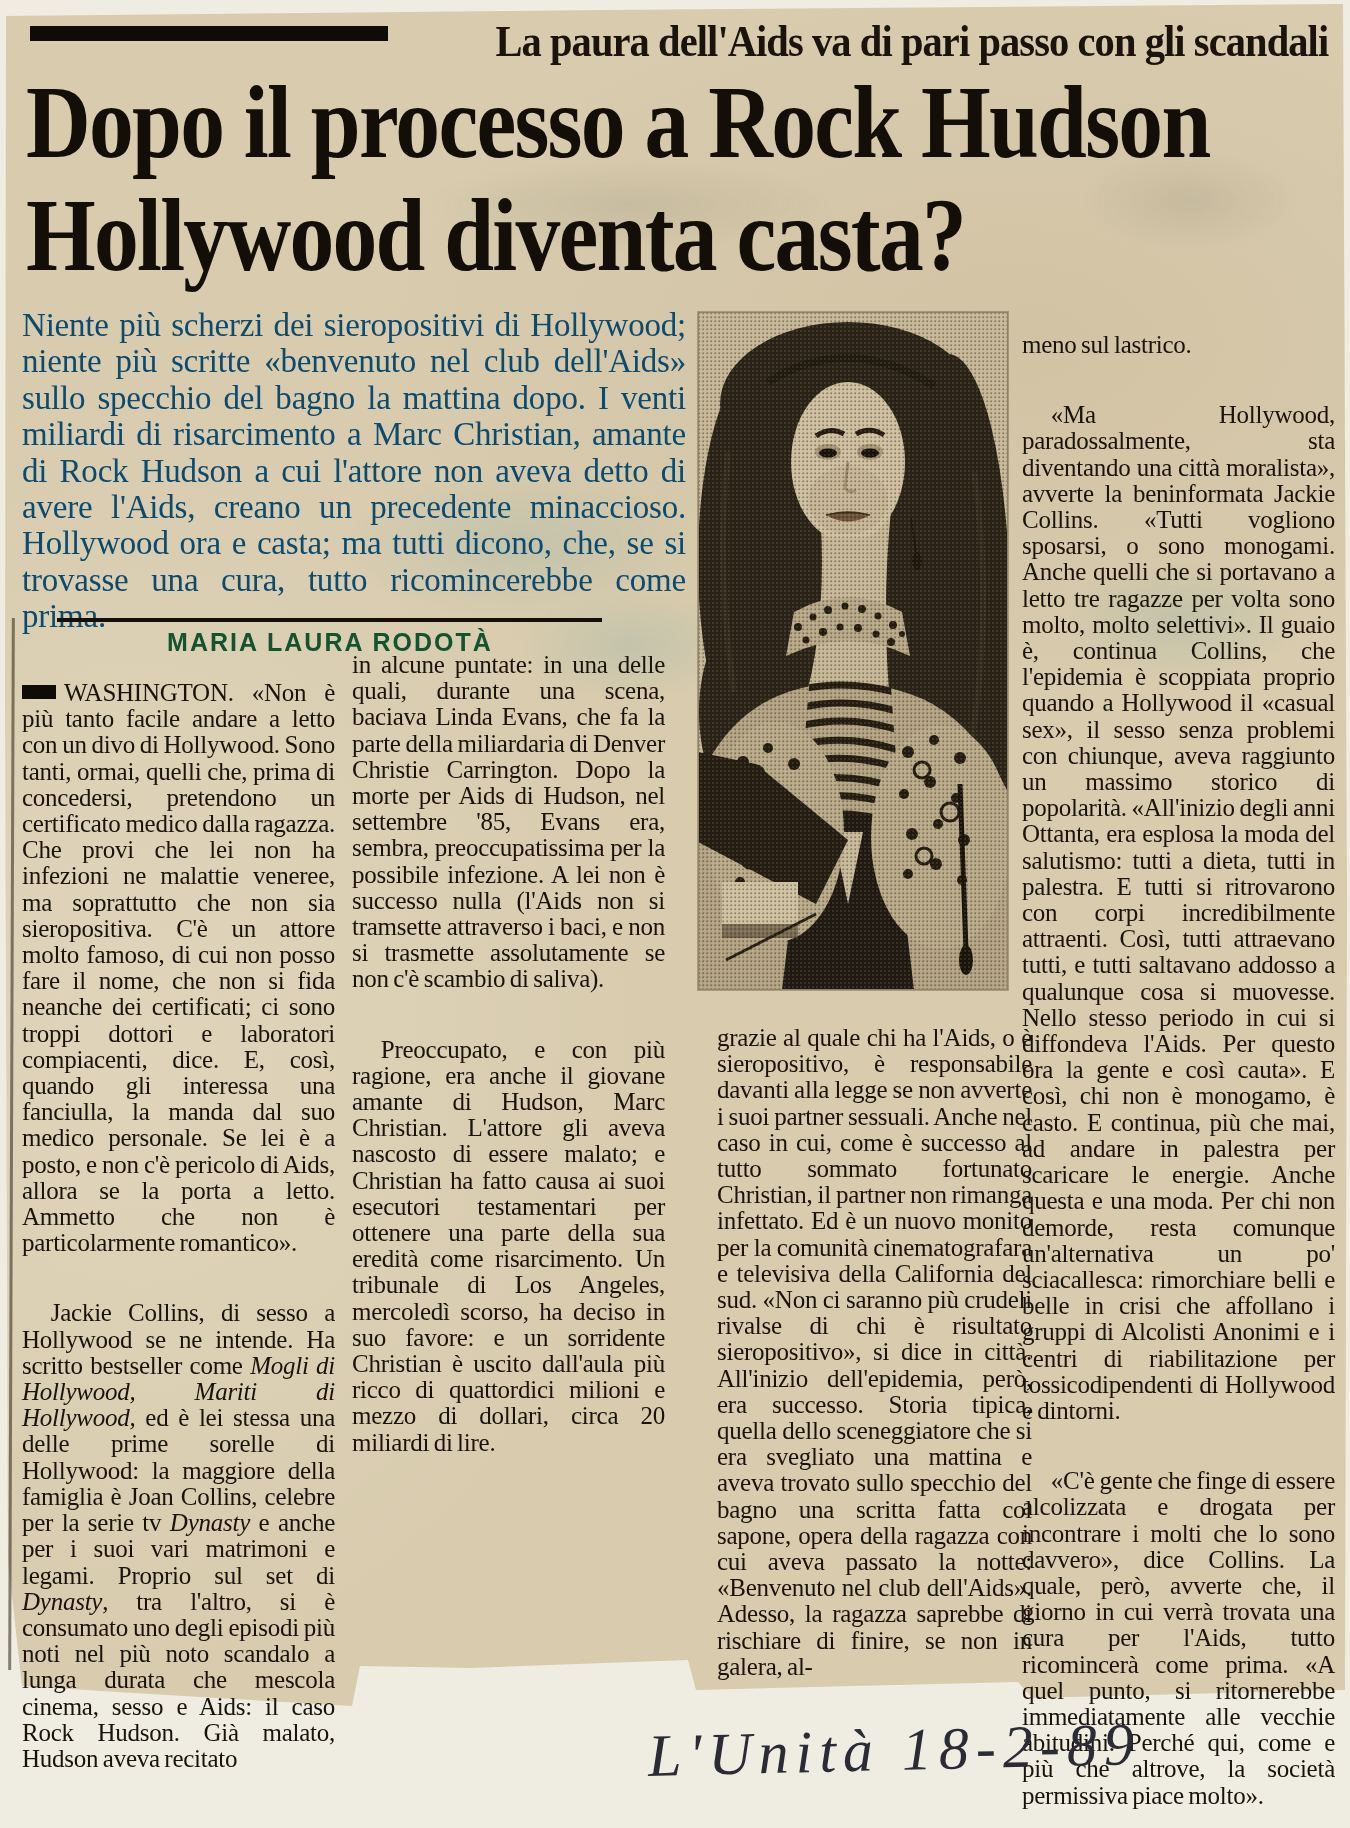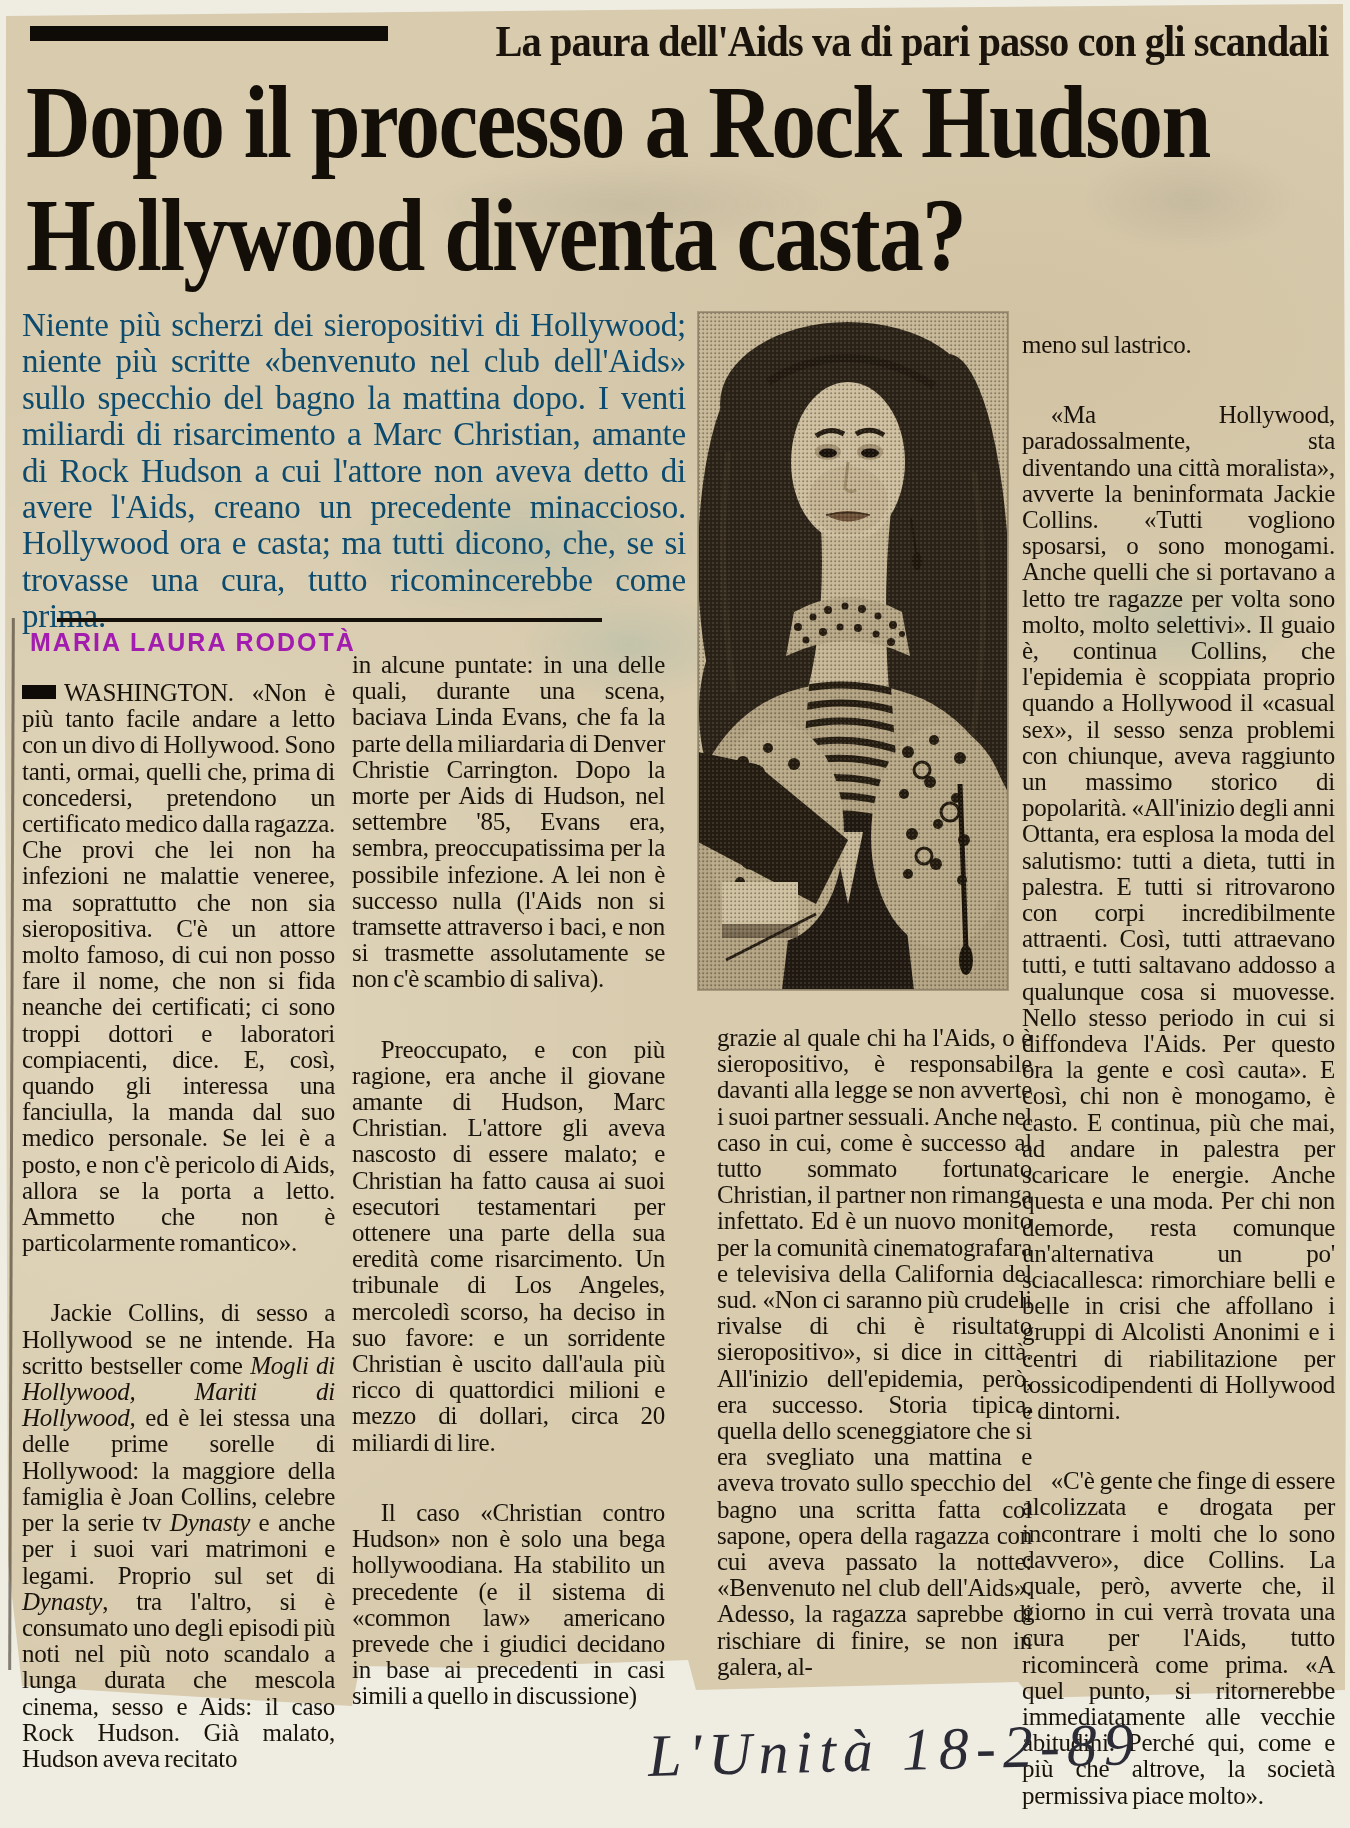--- a/index.html
+++ b/index.html
@@ -44,23 +44,23 @@
   
   .lead{
     position:absolute;left:22px;top:307px;width:664px;
     font-size:33px;line-height:36.4px;text-align:justify;
     letter-spacing:-.2px;word-spacing:1px;color:#0c4a6e;
   }
 
   
   .byline-rule{position:absolute;left:57px;top:618px;width:545px;height:4px;background:#140f08;}
   .byline{
-    position:absolute;left:30px;top:628px;width:600px;
+    position:absolute;left:30px;top:628px;width:600px;text-align:center;
     font-family:"Liberation Sans","DejaVu Sans",sans-serif;
-    font-weight:bold;font-size:25px;letter-spacing:2px;color:#a21caf;
+    font-weight:bold;font-size:25px;letter-spacing:2px;color:#14532d;
   }
 
   
   .col{position:absolute;font-size:25px;line-height:26.2px;text-align:justify;
     letter-spacing:-.25px;word-spacing:-1.5px;color:#19130b;hyphens:auto;}
   .col .para{margin:0;}
   .col .para.indent{text-indent:1.15em;margin-top:44px;}
   .col .ital{font-style:italic;}
   #col1{left:22px; top:680px; width:313px;}
   #col2{left:352px;top:652px; width:313px;}
@@ -244,21 +244,20 @@
     </svg>
   </div>
 
   <div class="col" id="col1">
       <p class="para"><span class="dateline-marker"></span><span>WASHINGTON. «Non è più tanto facile andare a letto con un divo di Hollywood. Sono tanti, ormai, quelli che, prima di concedersi, pretendono un certificato medico dalla ragazza. Che provi che lei non ha infezioni ne malattie veneree, ma soprattutto che non sia sieropositiva. C'è un attore molto famoso, di cui non posso fare il nome, che non si fida neanche dei certificati; ci sono troppi dottori e laboratori compiacenti, dice. E, così, quando gli interessa una fanciulla, la manda dal suo medico personale. Se lei è a posto, e non c'è pericolo di Aids, allora se la porta a letto. Ammetto che non è particolarmente romantico».</span></p>
       <p class="para indent"><span>Jackie Collins, di sesso a Hollywood se ne intende. Ha scritto bestseller come </span><span class="ital">Mogli di Hollywood, Mariti di Hollywood,</span><span> ed è lei stessa una delle prime sorelle di Hollywood: la maggiore della famiglia è Joan Collins, celebre per la serie tv </span><span class="ital">Dynasty</span><span> e anche per i suoi vari matrimoni e legami. Proprio sul set di </span><span class="ital">Dynasty</span><span>, tra l'altro, si è consumato uno degli episodi più noti nel più noto scandalo a lunga durata che mescola cinema, sesso e Aids: il caso Rock Hudson. Già malato, Hudson aveva recitato</span></p>
     </div>
   <div class="col" id="col2">
       <p class="para"><span>in alcune puntate: in una delle quali, durante una scena, baciava Linda Evans, che fa la parte della miliardaria di Denver Christie Carrington. Dopo la morte per Aids di Hudson, nel settembre '85, Evans era, sembra, preoccupatissima per la possibile infezione. A lei non è successo nulla (l'Aids non si tramsette attraverso i baci, e non si trasmette assolutamente se non c'è scambio di saliva).</span></p>
       <p class="para indent"><span>Preoccupato, e con più ragione, era anche il giovane amante di Hudson, Marc Christian. L'attore gli aveva nascosto di essere malato; e Christian ha fatto causa ai suoi esecutori testamentari per ottenere una parte della sua eredità come risarcimento. Un tribunale di Los Angeles, mercoledì scorso, ha deciso in suo favore: e un sorridente Christian è uscito dall'aula più ricco di quattordici milioni e mezzo di dollari, circa 20 miliardi di lire.</span></p>
-      <p class="para indent"><span>Il caso «Christian contro Hudson» non è solo una bega hollywoodiana. Ha stabilito un precedente (e il sistema di «common law» americano prevede che i giudici decidano in base ai precedenti in casi simili a quello in discussione)</span></p>
     </div>
   <div class="col" id="col3">
       <p class="para"><span>grazie al quale chi ha l'Aids, o è sieropositivo, è responsabile davanti alla legge se non avverte i suoi partner sessuali. Anche nel caso in cui, come è successo al tutto sommato fortunato Christian, il partner non rimanga infettato. Ed è un nuovo monito per la comunità cinematografara e televisiva della California del sud. «Non ci saranno più crudeli rivalse di chi è risultato sieropositivo», si dice in città. All'inizio dell'epidemia, però, era successo. Storia tipica, quella dello sceneggiatore che si era svegliato una mattina e aveva trovato sullo specchio del bagno una scritta fatta col sapone, opera della ragazza con cui aveva passato la notte: «Benvenuto nel club dell'Aids». Adesso, la ragazza saprebbe di rischiare di finire, se non in galera, al-</span></p>
     </div>
   <div class="col" id="col4">
       <p class="para"><span>meno sul lastrico.</span></p>
       <p class="para indent"><span>«Ma Hollywood, paradossalmente, sta diventando una città moralista», avverte la beninformata Jackie Collins. «Tutti vogliono sposarsi, o sono monogami. Anche quelli che si portavano a letto tre ragazze per volta sono molto, molto selettivi». Il guaio è, continua Collins, che l'epidemia è scoppiata proprio quando a Hollywood il «casual sex», il sesso senza problemi con chiunque, aveva raggiunto un massimo storico di popolarità. «All'inizio degli anni Ottanta, era esplosa la moda del salutismo: tutti a dieta, tutti in palestra. E tutti si ritrovarono con corpi incredibilmente attraenti. Così, tutti attraevano tutti, e tutti saltavano addosso a qualunque cosa si muovesse. Nello stesso periodo in cui si diffondeva l'Aids. Per questo ora la gente e così cauta». E così, chi non è monogamo, è casto. E continua, più che mai, ad andare in palestra per scaricare le energie. Anche questa e una moda. Per chi non demorde, resta comunque un'alternativa un po' sciacallesca: rimorchiare belli e belle in crisi che affollano i gruppi di Alcolisti Anonimi e i centri di riabilitazione per tossicodipendenti di Hollywood e dintorni.</span></p>
       <p class="para indent"><span>«C'è gente che finge di essere alcolizzata e drogata per incontrare i molti che lo sono davvero», dice Collins. La quale, però, avverte che, il giorno in cui verrà trovata una cura per l'Aids, tutto ricomincerà come prima. «A quel punto, si ritornerebbe immediatamente alle vecchie abitudini. Perché qui, come e più che altrove, la società permissiva piace molto».</span></p>
     </div>
 

